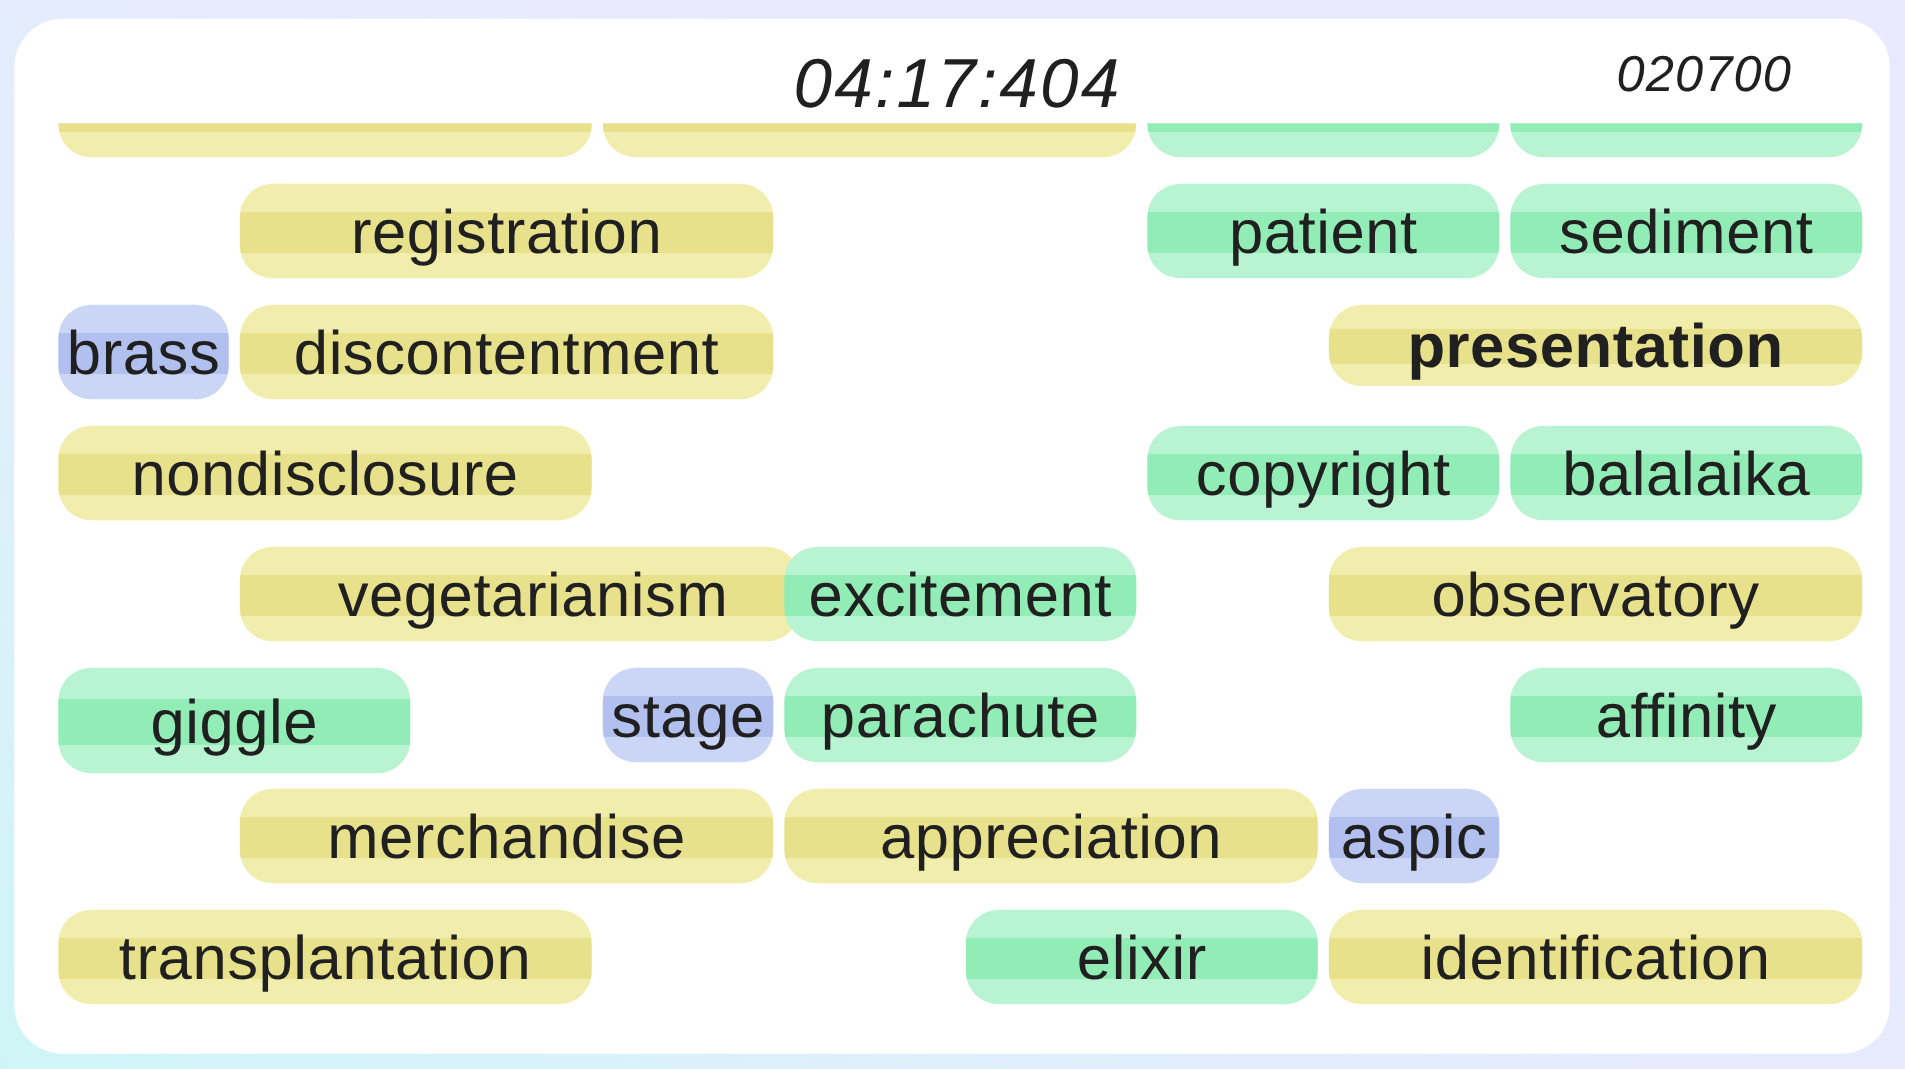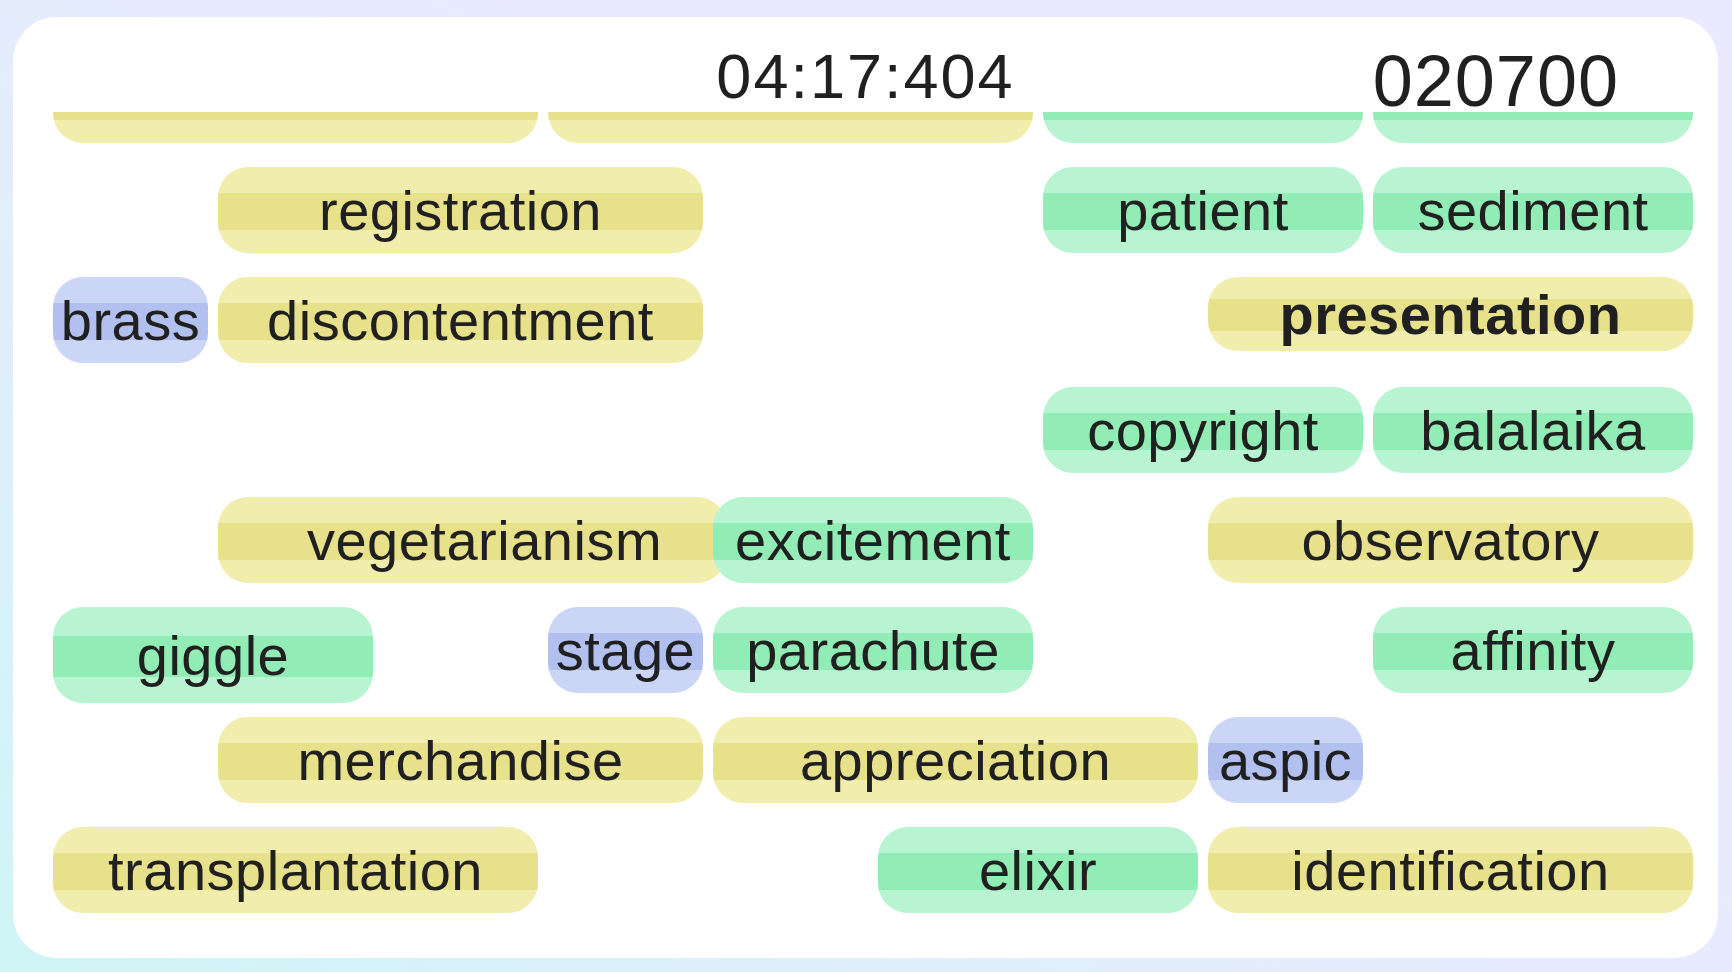--- a/index.html
+++ b/index.html
@@ -13,36 +13,37 @@
     position: absolute; inset: 0;
   }
   #card {
     position: absolute;
     left: 13px; right: 14px; top: 17px; bottom: 14px;
     background: #ffffff;
     border-radius: 44px;
   }
   #header {
     position: absolute;
-    left: 13px; right: 14px; top: 40px;
+    left: 13px; right: 4px; top: 40px;
     height: 80px;
+    font-style: italic;
   }
   #timer {
     position: absolute;
     left: 0; right: 0; top: 0;
     text-align: center;
     font-size: 63px;
     letter-spacing: 2px;
     color: #1d1d1d;
     white-space: nowrap;
   }
   #score {
     position: absolute;
     right: 99px; top: 0;
-    font-size: 72px;
+    font-size: 46px;
     letter-spacing: 1px;
     color: #1d1d1d;
     white-space: nowrap;
   }
   #board {
     position: absolute;
     left: 13px; right: 14px; top: 112px; bottom: 14px;
     overflow: hidden;
     border-bottom-left-radius: 44px;
     border-bottom-right-radius: 44px;
@@ -78,20 +79,21 @@
     <div class="pill" style="left: 40px; width: 485px; top: -55px; height: 86px; background: linear-gradient(rgb(241, 237, 173) 0%, rgb(241, 237, 173) 30%, rgb(232, 225, 140) 30%, rgb(232, 225, 140) 73%, rgb(241, 237, 173) 73%, rgb(241, 237, 173) 100%); color: rgb(32, 32, 32);"></div>
     <div class="pill" style="left: 535px; width: 485px; top: -55px; height: 86px; background: linear-gradient(rgb(241, 237, 173) 0%, rgb(241, 237, 173) 30%, rgb(232, 225, 140) 30%, rgb(232, 225, 140) 73%, rgb(241, 237, 173) 73%, rgb(241, 237, 173) 100%); color: rgb(32, 32, 32);"></div>
     <div class="pill" style="left: 1030px; width: 320px; top: -55px; height: 86px; background: linear-gradient(rgb(185, 244, 210) 0%, rgb(185, 244, 210) 30%, rgb(146, 236, 181) 30%, rgb(146, 236, 181) 73%, rgb(185, 244, 210) 73%, rgb(185, 244, 210) 100%); color: rgb(32, 32, 32);"></div>
     <div class="pill" style="left: 1360px; width: 320px; top: -55px; height: 86px; background: linear-gradient(rgb(185, 244, 210) 0%, rgb(185, 244, 210) 30%, rgb(146, 236, 181) 30%, rgb(146, 236, 181) 73%, rgb(185, 244, 210) 73%, rgb(185, 244, 210) 100%); color: rgb(32, 32, 32);"></div>
     <div class="pill" style="left: 205px; width: 485px; top: 55px; height: 86px; background: linear-gradient(rgb(241, 237, 173) 0%, rgb(241, 237, 173) 30%, rgb(232, 225, 140) 30%, rgb(232, 225, 140) 73%, rgb(241, 237, 173) 73%, rgb(241, 237, 173) 100%); color: rgb(32, 32, 32);">registration</div>
     <div class="pill" style="left: 1030px; width: 320px; top: 55px; height: 86px; background: linear-gradient(rgb(185, 244, 210) 0%, rgb(185, 244, 210) 30%, rgb(146, 236, 181) 30%, rgb(146, 236, 181) 73%, rgb(185, 244, 210) 73%, rgb(185, 244, 210) 100%); color: rgb(32, 32, 32);">patient</div>
     <div class="pill" style="left: 1360px; width: 320px; top: 55px; height: 86px; background: linear-gradient(rgb(185, 244, 210) 0%, rgb(185, 244, 210) 30%, rgb(146, 236, 181) 30%, rgb(146, 236, 181) 73%, rgb(185, 244, 210) 73%, rgb(185, 244, 210) 100%); color: rgb(32, 32, 32);">sediment</div>
     <div class="pill" style="left: 40px; width: 155px; top: 165px; height: 86px; background: linear-gradient(rgb(203, 213, 246) 0%, rgb(203, 213, 246) 30%, rgb(178, 192, 239) 30%, rgb(178, 192, 239) 73%, rgb(203, 213, 246) 73%, rgb(203, 213, 246) 100%); color: rgb(32, 32, 32);">brass</div>
     <div class="pill" style="left: 205px; width: 485px; top: 165px; height: 86px; background: linear-gradient(rgb(241, 237, 173) 0%, rgb(241, 237, 173) 30%, rgb(232, 225, 140) 30%, rgb(232, 225, 140) 73%, rgb(241, 237, 173) 73%, rgb(241, 237, 173) 100%); color: rgb(32, 32, 32);">discontentment</div>
     <div class="pill" style="left: 1195px; width: 485px; top: 165px; height: 74px; background: linear-gradient(rgb(241, 237, 173) 0%, rgb(241, 237, 173) 30%, rgb(232, 225, 140) 30%, rgb(232, 225, 140) 73%, rgb(241, 237, 173) 73%, rgb(241, 237, 173) 100%); color: rgb(32, 32, 32); font-weight: bold;">presentation</div>
+    <div class="pill" style="left: 40px; width: 485px; top: 275px; height: 86px; background: linear-gradient(rgb(241, 237, 173) 0%, rgb(241, 237, 173) 30%, rgb(232, 225, 140) 30%, rgb(232, 225, 140) 73%, rgb(241, 237, 173) 73%, rgb(241, 237, 173) 100%); color: rgb(32, 32, 32);">nondisclosure</div>
     <div class="pill" style="left: 1030px; width: 320px; top: 275px; height: 86px; background: linear-gradient(rgb(185, 244, 210) 0%, rgb(185, 244, 210) 30%, rgb(146, 236, 181) 30%, rgb(146, 236, 181) 73%, rgb(185, 244, 210) 73%, rgb(185, 244, 210) 100%); color: rgb(32, 32, 32);">copyright</div>
     <div class="pill" style="left: 1360px; width: 320px; top: 275px; height: 86px; background: linear-gradient(rgb(185, 244, 210) 0%, rgb(185, 244, 210) 30%, rgb(146, 236, 181) 30%, rgb(146, 236, 181) 73%, rgb(185, 244, 210) 73%, rgb(185, 244, 210) 100%); color: rgb(32, 32, 32);">balalaika</div>
     <div class="pill" style="left: 205px; width: 485px; top: 385px; height: 86px; background: linear-gradient(rgb(241, 237, 173) 0%, rgb(241, 237, 173) 30%, rgb(232, 225, 140) 30%, rgb(232, 225, 140) 73%, rgb(241, 237, 173) 73%, rgb(241, 237, 173) 100%); color: rgb(32, 32, 32); padding-left: 24px;">vegetarianism</div>
     <div class="pill" style="left: 700px; width: 320px; top: 385px; height: 86px; background: linear-gradient(rgb(185, 244, 210) 0%, rgb(185, 244, 210) 30%, rgb(146, 236, 181) 30%, rgb(146, 236, 181) 73%, rgb(185, 244, 210) 73%, rgb(185, 244, 210) 100%); color: rgb(32, 32, 32);">excitement</div>
     <div class="pill" style="left: 1195px; width: 485px; top: 385px; height: 86px; background: linear-gradient(rgb(241, 237, 173) 0%, rgb(241, 237, 173) 30%, rgb(232, 225, 140) 30%, rgb(232, 225, 140) 73%, rgb(241, 237, 173) 73%, rgb(241, 237, 173) 100%); color: rgb(32, 32, 32);">observatory</div>
     <div class="pill" style="left: 40px; width: 320px; top: 495px; height: 96px; background: linear-gradient(rgb(185, 244, 210) 0%, rgb(185, 244, 210) 30%, rgb(146, 236, 181) 30%, rgb(146, 236, 181) 73%, rgb(185, 244, 210) 73%, rgb(185, 244, 210) 100%); color: rgb(32, 32, 32);">giggle</div>
     <div class="pill" style="left: 535px; width: 155px; top: 495px; height: 86px; background: linear-gradient(rgb(203, 213, 246) 0%, rgb(203, 213, 246) 30%, rgb(178, 192, 239) 30%, rgb(178, 192, 239) 73%, rgb(203, 213, 246) 73%, rgb(203, 213, 246) 100%); color: rgb(32, 32, 32);">stage</div>
     <div class="pill" style="left: 700px; width: 320px; top: 495px; height: 86px; background: linear-gradient(rgb(185, 244, 210) 0%, rgb(185, 244, 210) 30%, rgb(146, 236, 181) 30%, rgb(146, 236, 181) 73%, rgb(185, 244, 210) 73%, rgb(185, 244, 210) 100%); color: rgb(32, 32, 32);">parachute</div>
     <div class="pill" style="left: 1360px; width: 320px; top: 495px; height: 86px; background: linear-gradient(rgb(185, 244, 210) 0%, rgb(185, 244, 210) 30%, rgb(146, 236, 181) 30%, rgb(146, 236, 181) 73%, rgb(185, 244, 210) 73%, rgb(185, 244, 210) 100%); color: rgb(32, 32, 32);">affinity</div>
     <div class="pill" style="left: 205px; width: 485px; top: 605px; height: 86px; background: linear-gradient(rgb(241, 237, 173) 0%, rgb(241, 237, 173) 30%, rgb(232, 225, 140) 30%, rgb(232, 225, 140) 73%, rgb(241, 237, 173) 73%, rgb(241, 237, 173) 100%); color: rgb(32, 32, 32);">merchandise</div>

